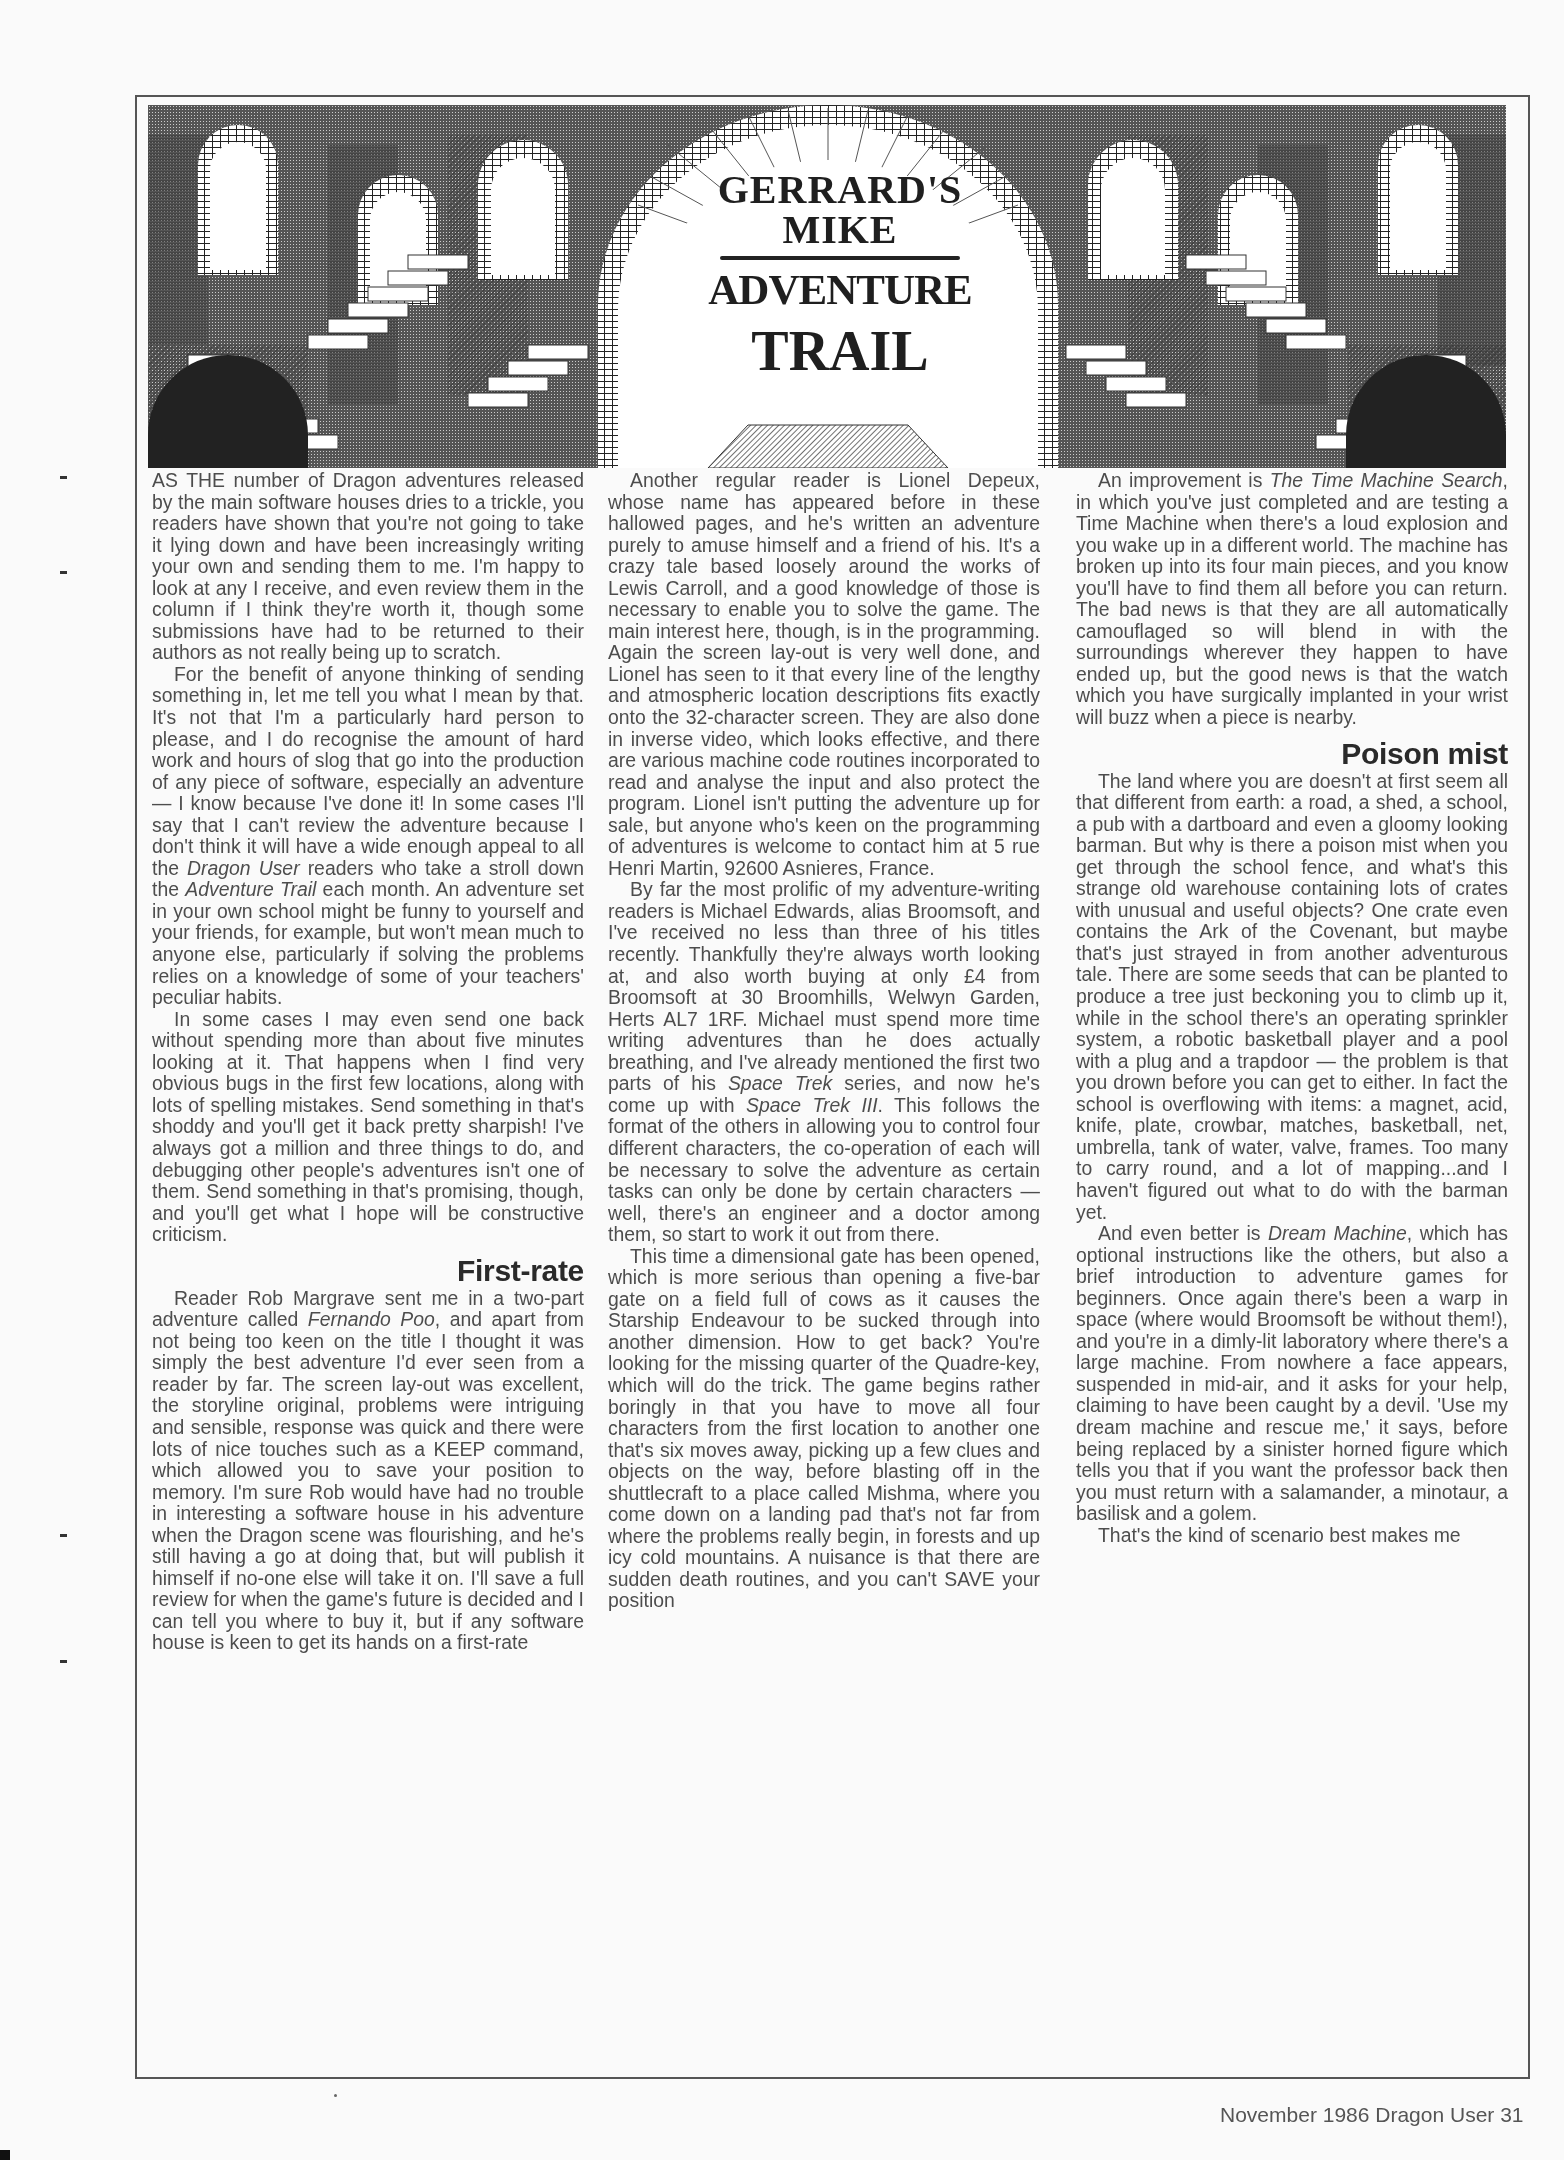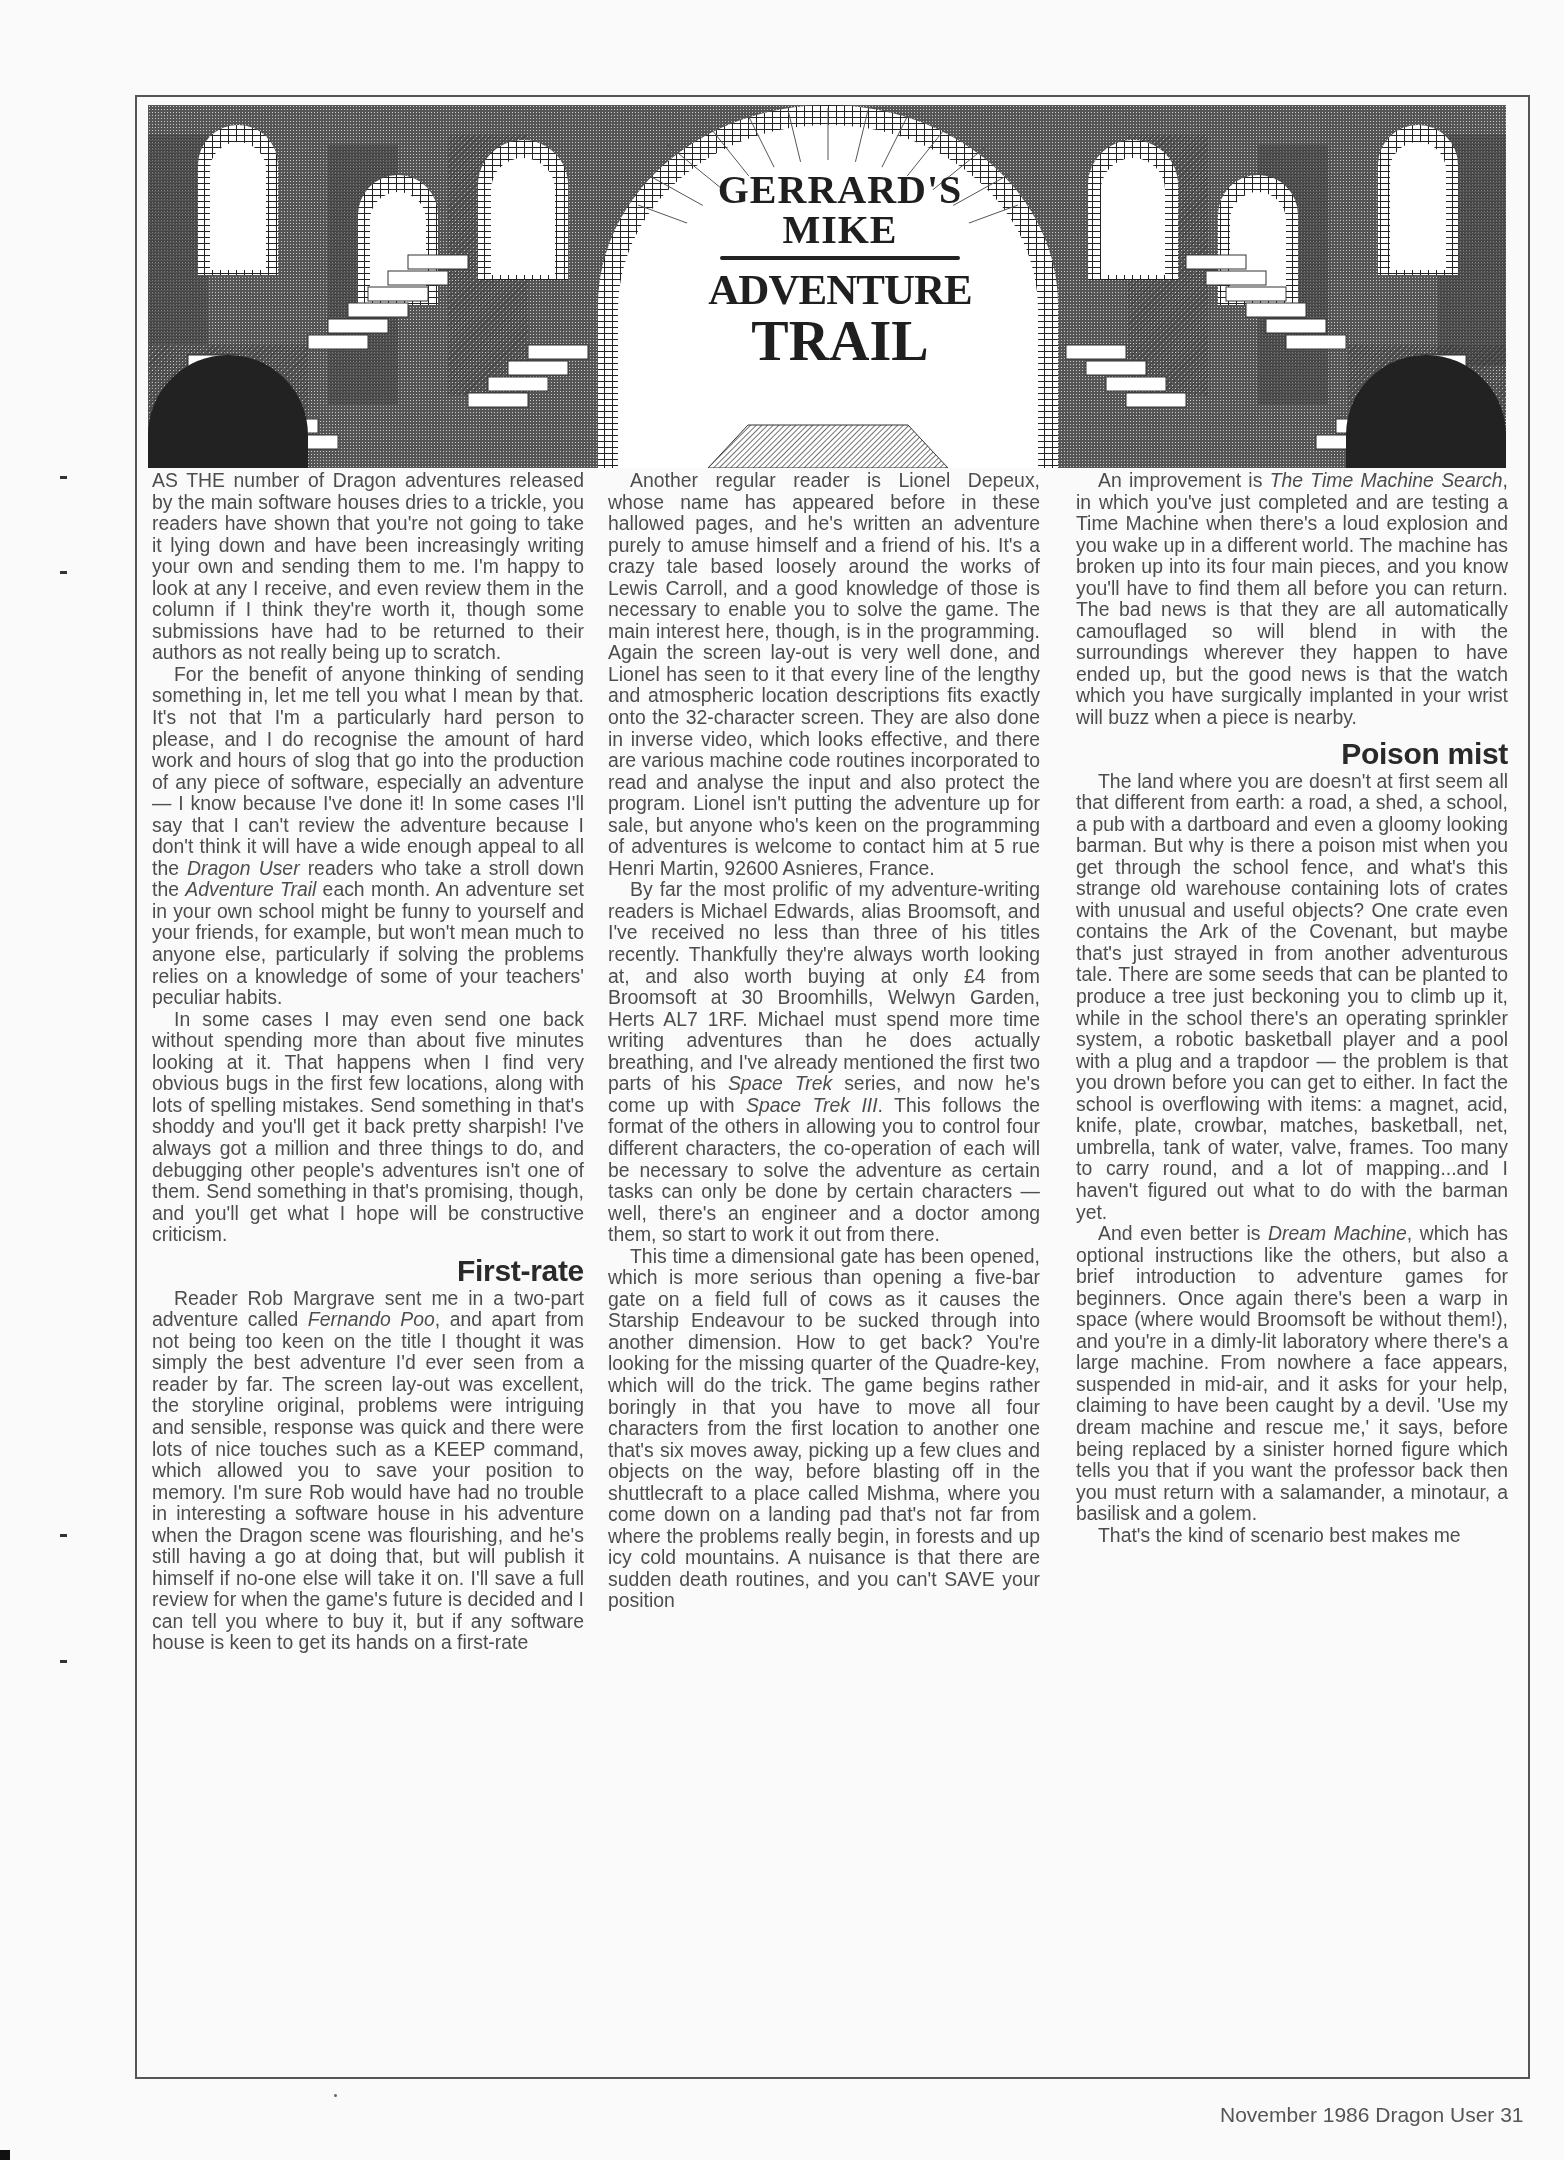--- a/index.html
+++ b/index.html
@@ -16,21 +16,21 @@
     overflow: hidden; background: #fff;
   }
   .banner svg { display: block; }
   .title-block {
     position: absolute; left: 620px; top: 170px; width: 440px; text-align: center;
     font-family: "Liberation Serif", serif; color: #1f1f1f; line-height: 1;
   }
   .title-small { font-size: 40px; font-weight: bold; letter-spacing: 1px; }
   .title-rule { width: 240px; height: 4px; background: #222; margin: 6px auto 8px; border-radius: 2px; }
   .title-big { font-size: 43px; font-weight: bold; letter-spacing: -1px; }
-  .title-trail { font-size: 56px; font-weight: bold; margin-top: 2px; }
+  .title-trail { font-size: 56px; font-weight: bold; margin-top: 12px; }
   .col {
     position: absolute; top: 470px; width: 432px;
     font-size: 19.4px; line-height: 21.55px; text-align: justify; hyphens: none;
     color: #4d4d4d;
   }
   .col1 { left: 152px; }
   .col2 { left: 608px; }
   .col3 { left: 1076px; }
   .col p { margin: 0; text-indent: 22px; }
   .col p.noindent { text-indent: 0; }

